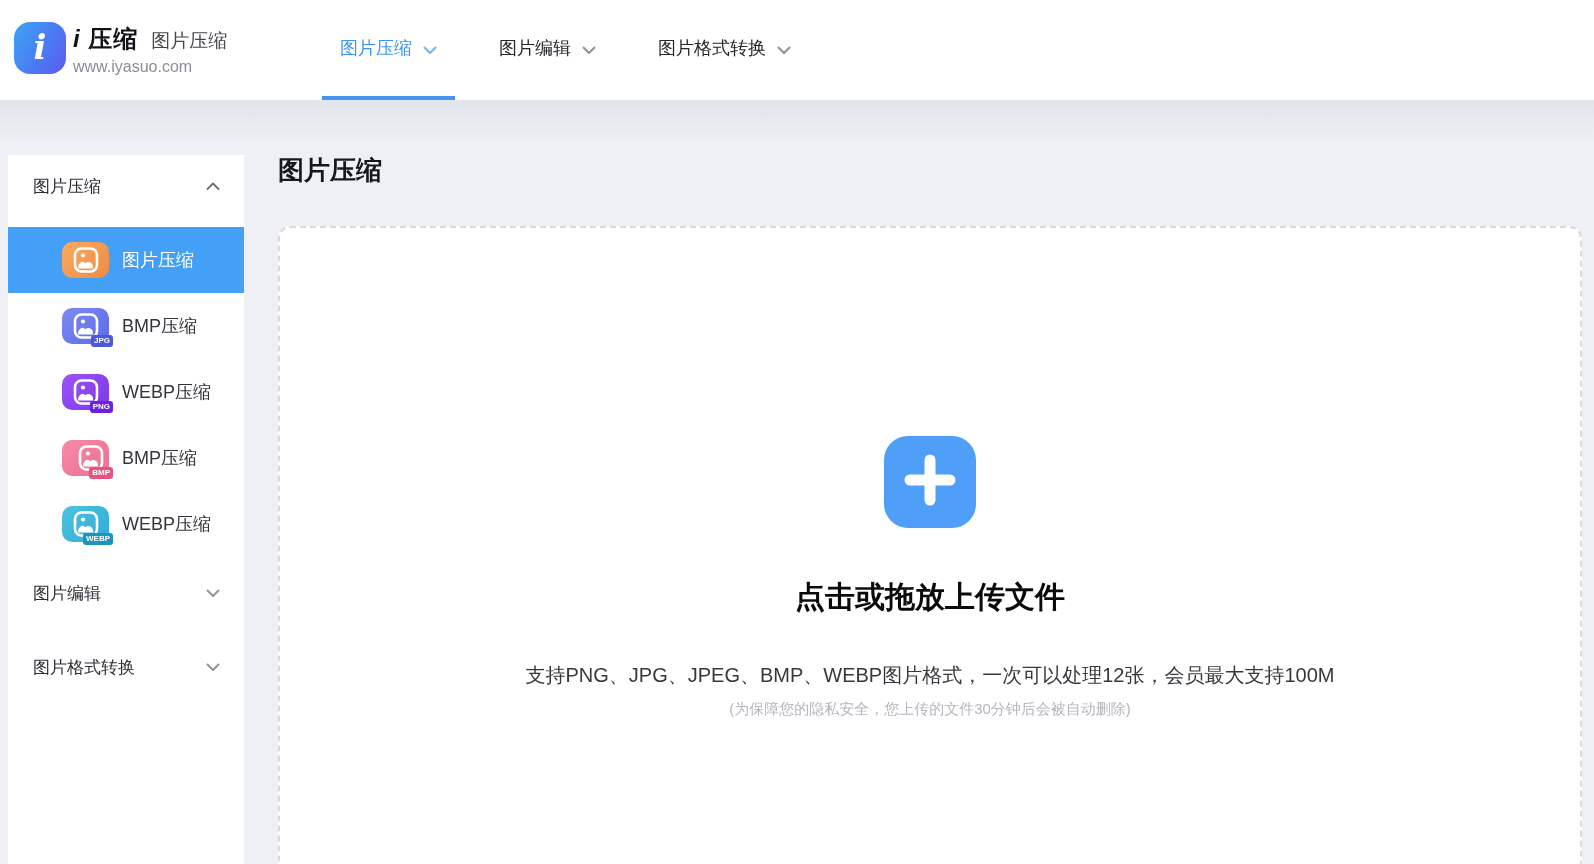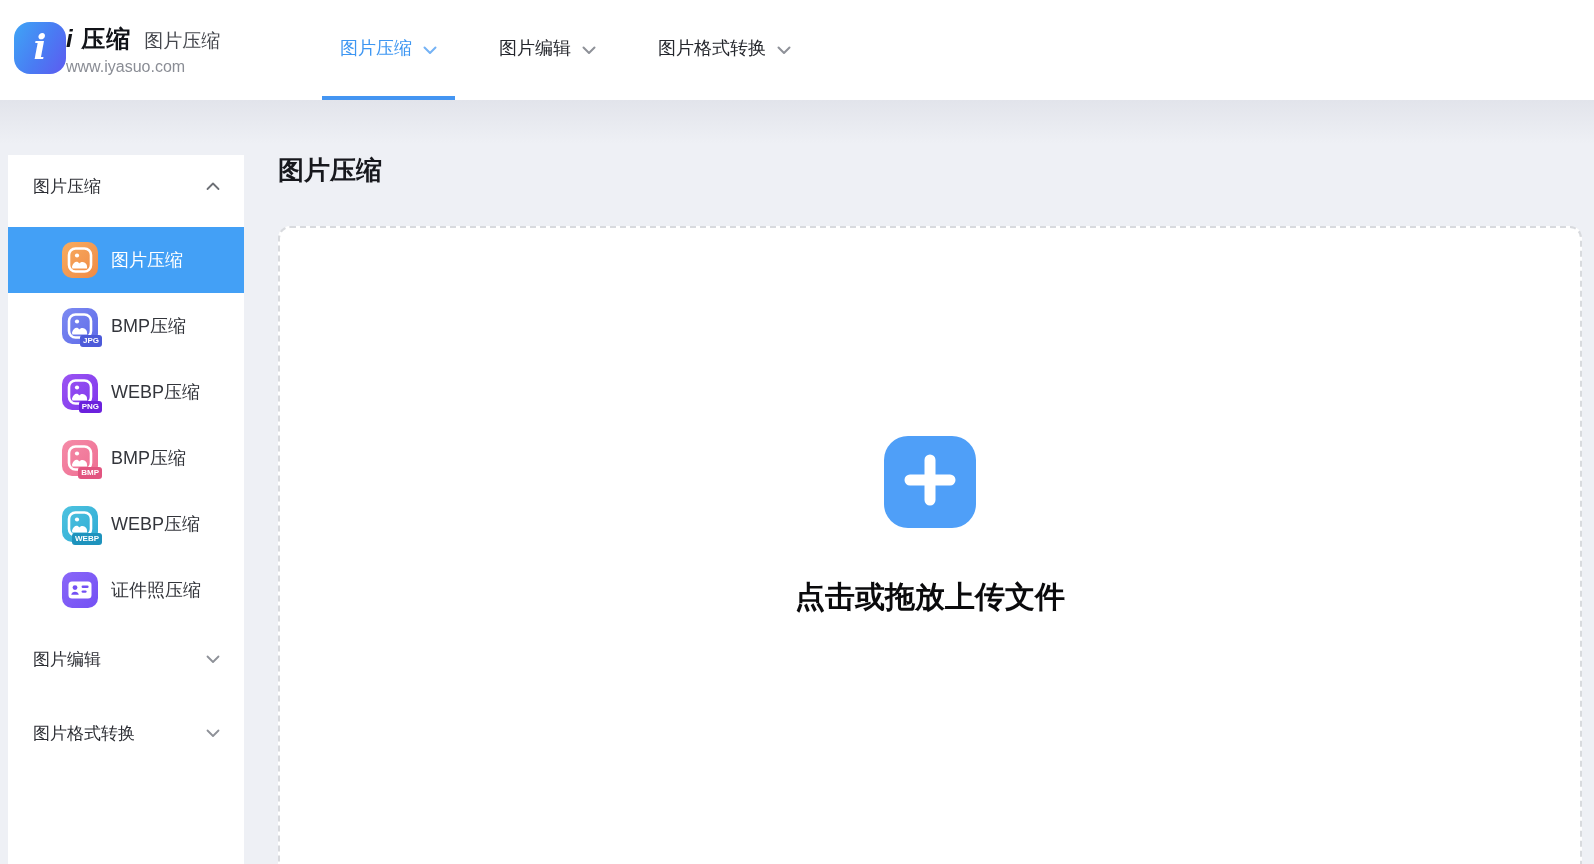--- a/index.html
+++ b/index.html
@@ -21,21 +21,21 @@
     background:linear-gradient(180deg,#e2e4eb 0%, rgba(238,240,245,0) 100%);
     z-index:1; pointer-events:none;
   }
   .logo { position:absolute; left:14px; top:22px; display:flex; align-items:flex-start; cursor:pointer; }
   .logo-icon {
     width:52px; height:52px; border-radius:16px; flex:none;
     background:linear-gradient(120deg,#3fa5f6 0%, #4a7bf3 55%, #5e5af0 100%);
     color:#fff; display:flex; align-items:center; justify-content:center;
     font:italic 700 34px "DejaVu Serif",serif; padding-bottom:3px;
   }
-  .logo-text { margin-left:0; padding-top:1px; }
+  .logo-text { margin-left:7px; padding-top:1px; }
   .brand-line { display:flex; align-items:baseline; white-space:nowrap; }
   .brand-name { font-size:24px; font-weight:700; color:#111318; letter-spacing:1px; }
   .brand-name::first-letter { font-style:italic; }
   .brand-sub { font-size:19px; font-weight:500; color:#45474d; margin-left:13px; }
   .brand-url { font-size:16px; color:#8a8d95; margin-top:3px; }
 
   .nav { position:absolute; left:322px; top:0; height:100px; display:flex; z-index:4; }
   .nav-tab {
     display:flex; align-items:center; gap:11px; padding:0 18px; margin-right:26px;
     font-size:18px; color:#25272d; cursor:pointer; height:100px;
@@ -57,21 +57,21 @@
   .sec2 { margin-top:6px; }
   .sec3 { margin-top:14px; }
   .side-items { margin-top:10px; }
   .side-item {
     height:66px; display:flex; align-items:center; gap:13px;
     padding-left:54px; font-size:18px; color:#33353b; cursor:pointer;
     white-space:nowrap;
   }
   .side-item.active { background:#43a0f6; color:#ffffff; }
   .icon-wrap {
-    position:relative; width:36px; height:36px; border-radius:10px; flex:none;
+    position:relative; width:47px; height:36px; border-radius:10px; flex:none;
     display:flex; align-items:center; justify-content:center;
   }
   .fmt-badge {
     position:absolute; right:-4px; bottom:-3px;
     font-size:8px; font-weight:700; color:#fff; line-height:1;
     padding:2px 3px; border-radius:3px; letter-spacing:0;
   }
 
   
   .page-title {
@@ -187,32 +187,20 @@
         <span class="icon-wrap" style="background: linear-gradient(135deg, rgb(78, 195, 224), rgb(47, 171, 212));">
           <svg viewBox="0 0 36 36" width="36" height="36">
             <rect x="7" y="6.5" width="22" height="23" rx="6.5" fill="none" stroke="#fff" stroke-width="2.6"></rect>
             <circle cx="15" cy="13.5" r="2.1" fill="#fff"></circle>
             <path d="M10 24.5 C11.5 19.5 15.5 18.5 17.3 21.5 C19 19 23.3 19.6 24.8 23 L25.2 26.5 L10.3 26.5 Z" fill="#fff"></path>
           </svg>
           <span class="fmt-badge" style="background: rgb(30, 147, 189);">WEBP</span>
         </span>
         <span>WEBP压缩</span>
       </div>
-      <div class="side-item">
-        <span class="icon-wrap" style="background: linear-gradient(135deg, rgb(138, 103, 248), rgb(115, 80, 244));">
-          <svg viewBox="0 0 36 36" width="36" height="36">
-            <rect x="6.5" y="9.5" width="23" height="17" rx="3.5" fill="#fff"></rect>
-            <circle cx="13" cy="15.6" r="2.4" fill="#7350f4"></circle>
-            <path d="M9.2 22.8 a3.9 3.9 0 0 1 7.6 0 z" fill="#7350f4"></path>
-            <rect x="19.6" y="13.6" width="7" height="2.4" rx="1.2" fill="#7350f4"></rect>
-            <rect x="19.6" y="18.4" width="5" height="2.4" rx="1.2" fill="#7350f4"></rect>
-          </svg>
-        </span>
-        <span>证件照压缩</span>
-      </div>
     </div>
 
   <div class="side-section lower sec2">
     <span>图片编辑</span>
     <span><svg width="14" height="9" viewBox="0 0 14 9">
           <polyline points="1.5,1.5 7,7 12.5,1.5" fill="none" stroke="#8e9198" stroke-width="1.8" stroke-linecap="round" stroke-linejoin="round"></polyline>
         </svg></span>
   </div>
   <div class="side-section lower sec3">
     <span>图片格式转换</span>
@@ -224,13 +212,15 @@
 
 <h1 class="page-title">图片压缩</h1>
 
 <div class="upload">
   <div class="plus-btn">
     <span><svg width="52" height="52" viewBox="0 0 52 52">
           <path d="M26 6 V46 M6 26 H46" stroke="#ffffff" stroke-width="11" stroke-linecap="round"></path>
         </svg></span>
   </div>
   <div class="upload-heading">点击或拖放上传文件</div>
+  <div class="upload-support">支持PNG、JPG、JPEG、BMP、WEBP图片格式，一次可以处理12张，会员最大支持100M</div>
+  <div class="upload-privacy">(为保障您的隐私安全，您上传的文件30分钟后会被自动删除)</div>
 </div>
 
 </body></html>

